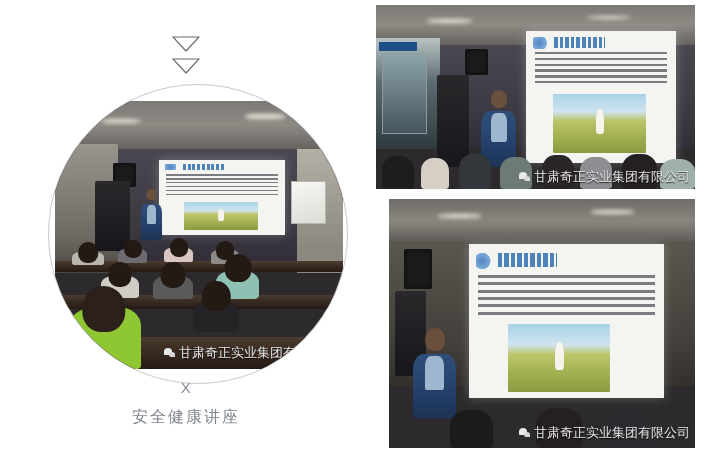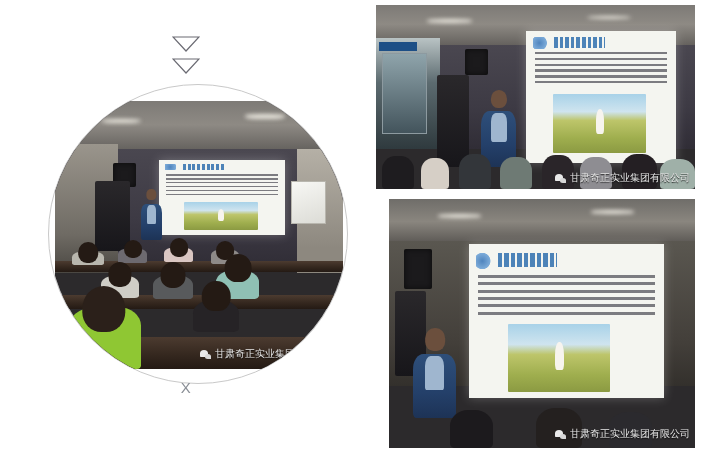--- a/index.html
+++ b/index.html
@@ -176,21 +176,21 @@
   .person .p-head {
     position: absolute; left: 50%; top: -58%;
     transform: translateX(-50%);
     width: 62%; aspect-ratio: 1/1.05;
     background: #241a14; border-radius: 50% 50% 44% 44%;
   }
 
   .watermark {
     position: absolute;
     display: flex; align-items: center; gap: 4px;
-    font-size: 10px; line-height: 1;
+    font-size: 13px; line-height: 1;
     color: #e8e8e8;
     text-shadow: 0 1px 1px rgba(0,0,0,.85);
     white-space: nowrap;
     font-family: "DejaVu Sans", "Liberation Sans", sans-serif;
   }
   .wechat-icon {
     width: 11px; height: 9px;
     flex: 0 0 auto;
     position: relative;
   }
@@ -325,20 +325,21 @@
           <div class="watermark" style="right:8px;bottom:10px;">
             <span class="wechat-icon"></span>
             <span>甘肃奇正实业集团有限公司</span>
           </div>
         </div>
       </div>
     </div>
 
     <div id="caption-block">
       <div id="caption-x">X</div>
+      <div id="caption-title">安全健康讲座</div>
     </div>
   </div>
 
   <div>
 
     <div id="photo-top">
       <div class="scene">
         <div class="ceiling" style="height:26%;"></div>
         <div class="backwall" style="top:22%;height:56%;"></div>
         <div class="sidewall-l" style="width:20%;top:18%;height:60%;

